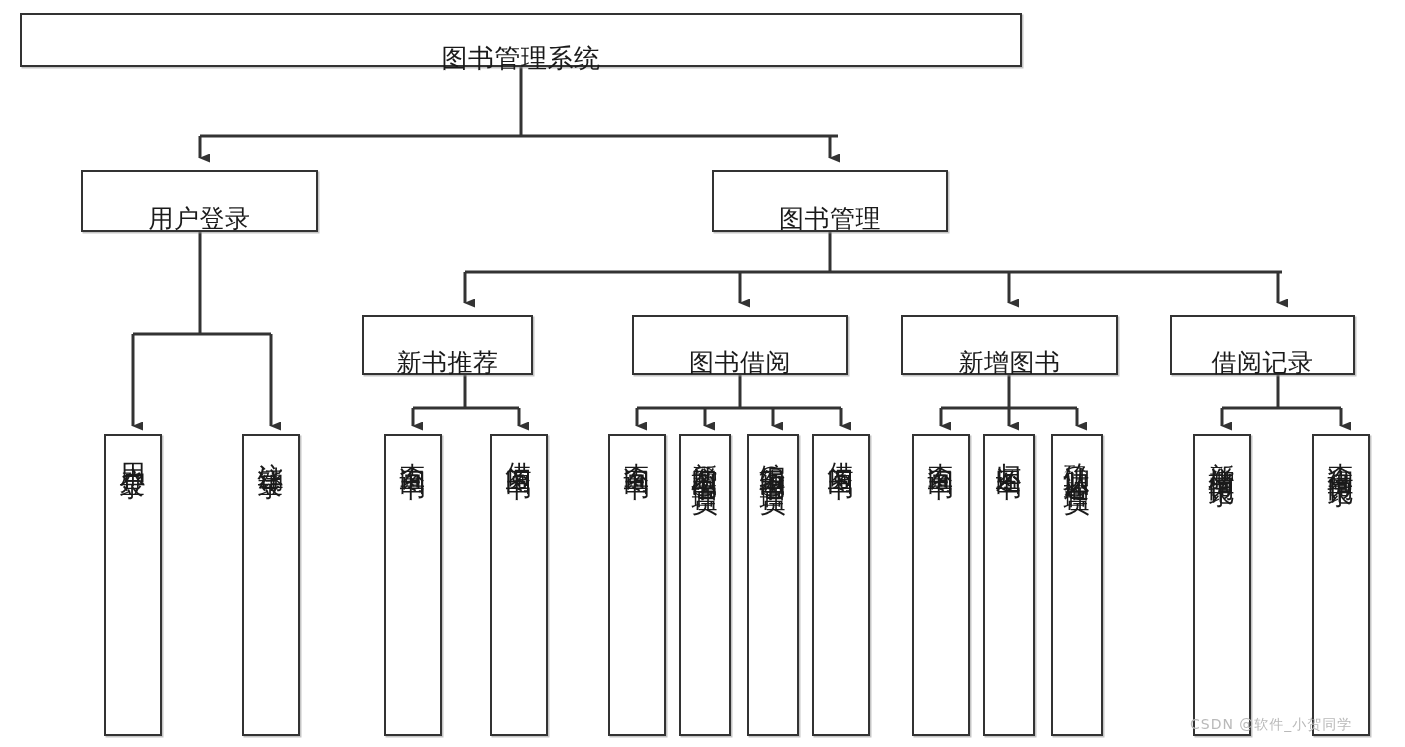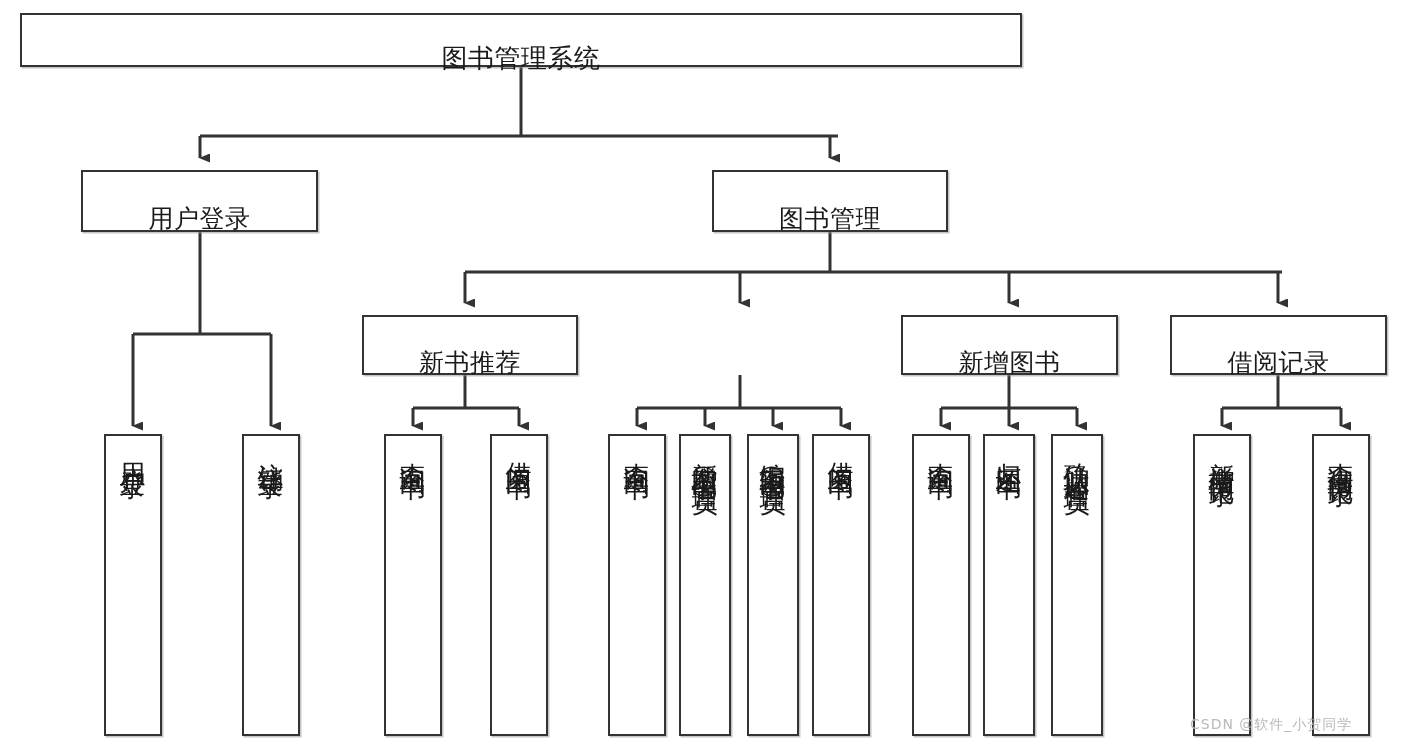--- a/index.html
+++ b/index.html
@@ -132,30 +132,33 @@
   </div>
 
   <div class="node h" style="left:81px; top:170px; width:237px; height:62px;">
     <span class="node-label">用户登录</span>
   </div>
 
   <div class="node h" style="left:712px; top:170px; width:236px; height:62px;">
     <span class="node-label">图书管理</span>
   </div>
 
-  <div class="node h" style="left:362px; top:315px; width:216px; height:60px;">
+  <div class="node h" style="left:362px; top:315px; width:171px; height:60px;">
     <span class="node-label">新书推荐</span>
   </div>
 
+  <div class="node h" style="left:632px; top:315px; width:216px; height:60px;">
+    <span class="node-label">图书借阅</span>
+  </div>
 
   <div class="node h" style="left:901px; top:315px; width:217px; height:60px;">
     <span class="node-label">新增图书</span>
   </div>
 
-  <div class="node h" style="left:1170px; top:315px; width:217px; height:60px;">
+  <div class="node h" style="left:1170px; top:315px; width:185px; height:60px;">
     <span class="node-label">借阅记录</span>
   </div>
 
   <div class="node v" style="left:104px; top:434px; width:58px; height:302px;">
     <span class="node-label">用户登录</span>
   </div>
 
   <div class="node v" style="left:242px; top:434px; width:58px; height:302px;">
     <span class="node-label">注销登录</span>
   </div>

